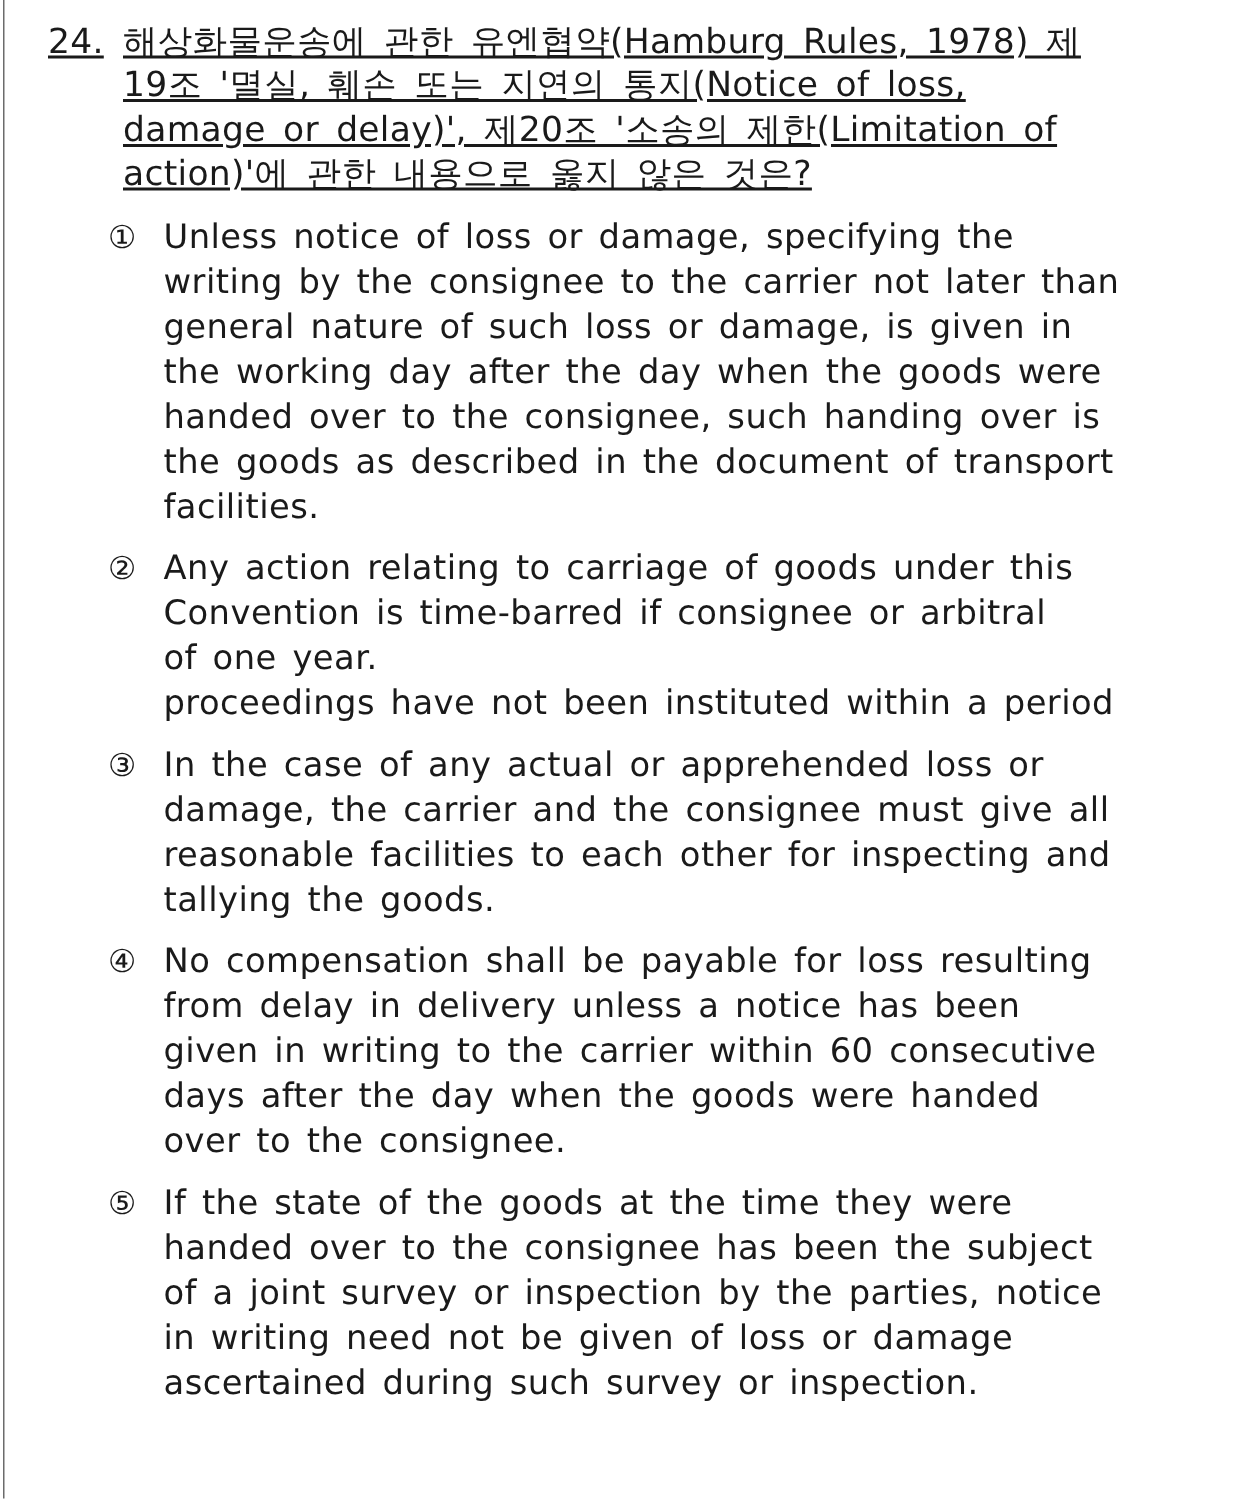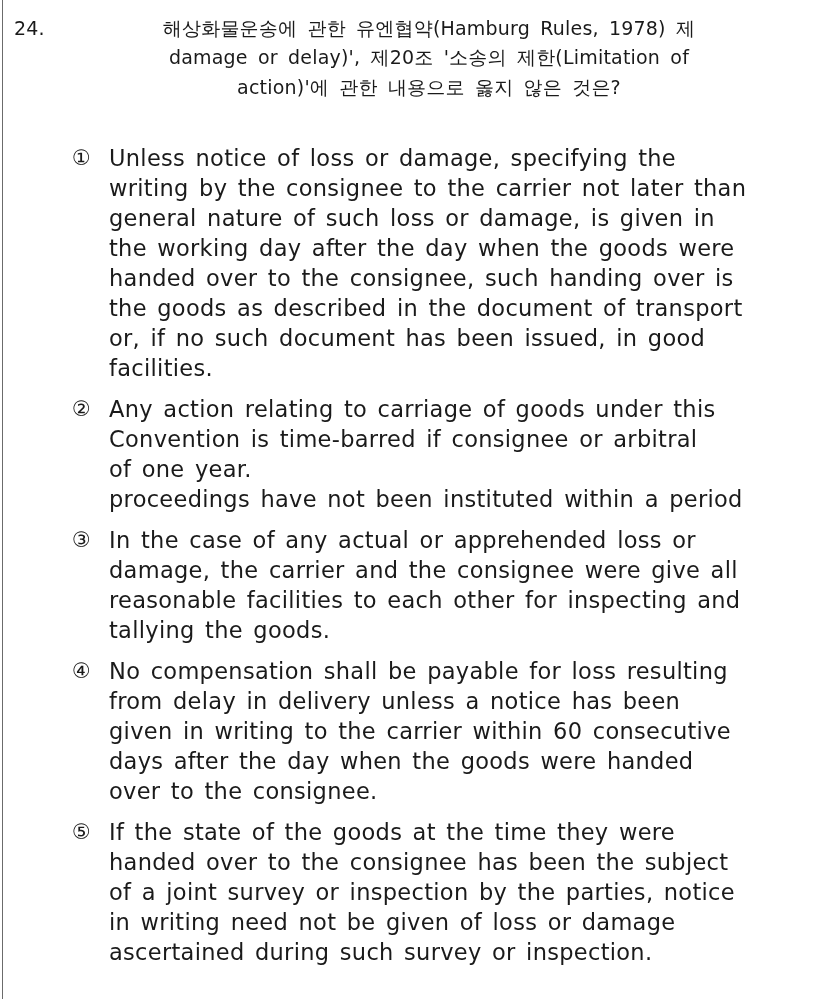--- a/index.html
+++ b/index.html
@@ -6,82 +6,82 @@
     body {
       width: 826px; height: 999px; overflow: hidden; position: relative;
       font-family: "DejaVu Sans", "Liberation Sans", sans-serif;
       color: #1a1a1a;
     }
     .left-border {
       position: absolute; left: 2px; top: 0; width: 1px; height: 999px;
       background: #6b6b6b;
     }
     .question {
-      position: absolute; left: 14px; top: 14px; width: 780px;
-      font-size: 19px; line-height: 29.3px; letter-spacing: 0.2px;
+      position: absolute; left: 32px; top: 14px; width: 780px;
+      font-size: 23px; line-height: 29.3px; letter-spacing: 0.2px; text-decoration: underline;
     }
     .q-row { display: flex; }
     .q-num { width: 50px; flex: 0 0 50px; white-space: nowrap; }
     .q-text { flex: 1; word-spacing: 4px; }
-    .q-line { display: block; white-space: nowrap; text-align: center; }
+    .q-line { display: block; white-space: nowrap; }
     .options {
       position: absolute; left: 72px; top: 143px; width: 700px;
       font-size: 22.5px; line-height: 30px; letter-spacing: 0.3px;
     }
     .option { display: flex; margin-bottom: 11px; }
     .opt-marker { width: 37px; flex: 0 0 37px; font-size: 21px; }
     .opt-text { flex: 1; word-spacing: 3px; }
     .opt-line { display: block; white-space: nowrap; }
   </style>
 </head>
 <body>
 
 <div class="left-border"></div>
 
 <div class="question">
   <div class="q-row">
     <span class="q-num">24.</span>
     <div class="q-text">
       <span class="q-line">해상화물운송에 관한 유엔협약(Hamburg Rules, 1978) 제</span>
+      <span class="q-line">19조 '멸실, 훼손 또는 지연의 통지(Notice of loss,</span>
       <span class="q-line">damage or delay)', 제20조 '소송의 제한(Limitation of</span>
       <span class="q-line">action)'에 관한 내용으로 옳지 않은 것은?</span>
     </div>
   </div>
 </div>
 
 <div class="options">
   <div class="option">
     <span class="opt-marker">①</span>
     <div class="opt-text">
       <span class="opt-line">Unless notice of loss or damage, specifying the</span>
       <span class="opt-line">writing by the consignee to the carrier not later than</span>
       <span class="opt-line">general nature of such loss or damage, is given in</span>
       <span class="opt-line">the working day after the day when the goods were</span>
       <span class="opt-line">handed over to the consignee, such handing over is</span>
       <span class="opt-line">the goods as described in the document of transport</span>
-      <span class="opt-line">or, if no such document has been issued, in good</span>
       <span class="opt-line">facilities.</span>
     </div>
   </div>
 
   <div class="option">
     <span class="opt-marker">②</span>
     <div class="opt-text">
       <span class="opt-line">Any action relating to carriage of goods under this</span>
       <span class="opt-line">Convention is time-barred if consignee or arbitral</span>
       <span class="opt-line">of one year.</span>
       <span class="opt-line">proceedings have not been instituted within a period</span>
     </div>
   </div>
 
   <div class="option">
     <span class="opt-marker">③</span>
     <div class="opt-text">
       <span class="opt-line">In the case of any actual or apprehended loss or</span>
-      <span class="opt-line">damage, the carrier and the consignee were give all</span>
+      <span class="opt-line">damage, the carrier and the consignee must give all</span>
       <span class="opt-line">reasonable facilities to each other for inspecting and</span>
       <span class="opt-line">tallying the goods.</span>
     </div>
   </div>
 
   <div class="option">
     <span class="opt-marker">④</span>
     <div class="opt-text">
       <span class="opt-line">No compensation shall be payable for loss resulting</span>
       <span class="opt-line">from delay in delivery unless a notice has been</span>

